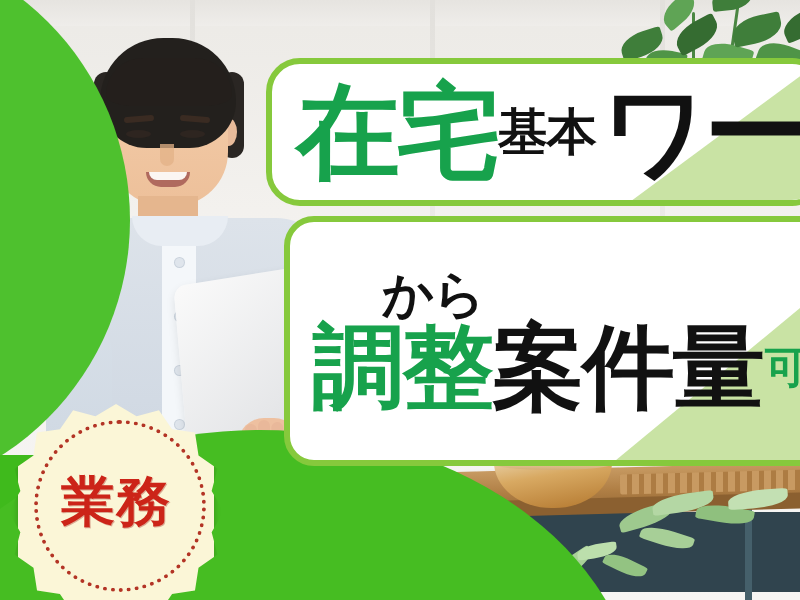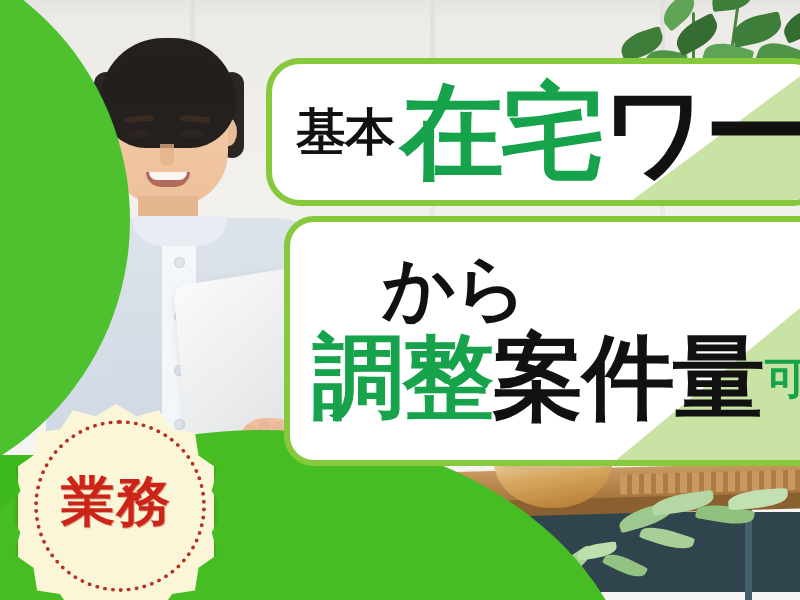--- a/index.html
+++ b/index.html
@@ -431,21 +431,21 @@
   }
   .line2 {
     display: flex;
     align-items: baseline;
     font-size: 84px;
     font-weight: 800;
     letter-spacing: -0.02em;
     padding-left: 70px;
     margin-bottom: 2px;
   }
-  .line2 .kara { font-size: 72px; font-family: Liberation Mono, monospace; }
+  .line2 .kara { font-size: 51px; }
   .line3 {
     display: flex;
     align-items: center;
     font-size: 92px;
     font-weight: 800;
     letter-spacing: -0.03em;
   }
   .kanou {
     display: flex;
     flex-direction: column;
@@ -593,22 +593,22 @@
   </div>
 
   <div class="green-left"></div>
   <div class="green-bottom-2"></div>
   <div class="green-bottom"></div>
 
   <div id="banner-1" class="banner">
     <div class="wedge"></div>
     <div class="banner-inner">
       <div class="line1">
+        <span class="jp zaitaku">在宅</span>
         <span class="jp kihon">基本</span>
-        <span class="jp zaitaku">在宅</span>
         <span class="jp work">ワーク</span>
       </div>
     </div>
   </div>
 
   <div id="banner-2" class="banner">
     <div class="wedge"></div>
     <div class="banner-inner">
       <div class="banner2-stack">
         <div class="line2">

